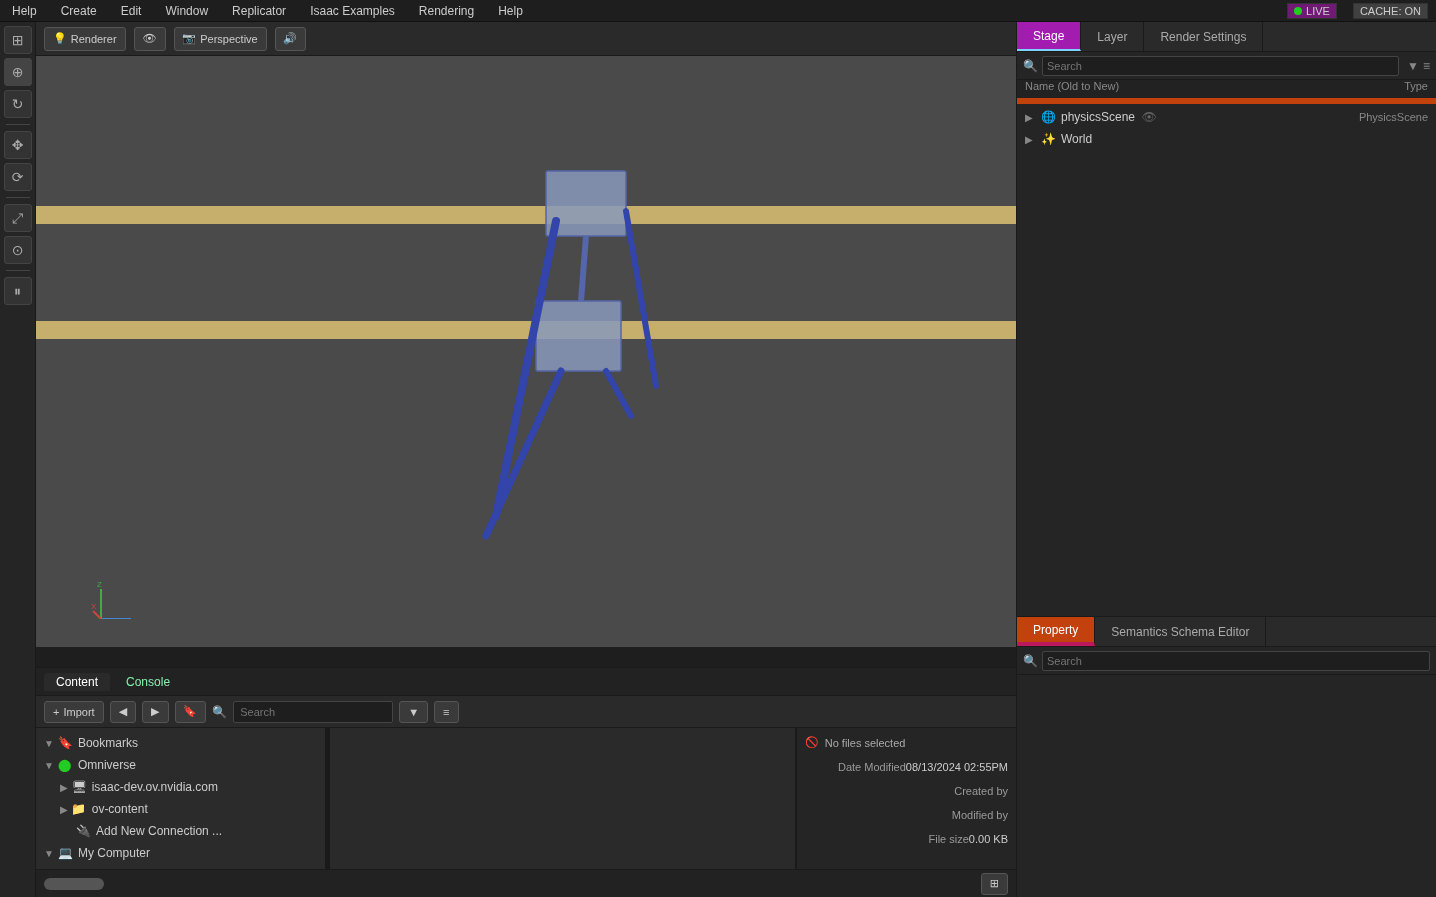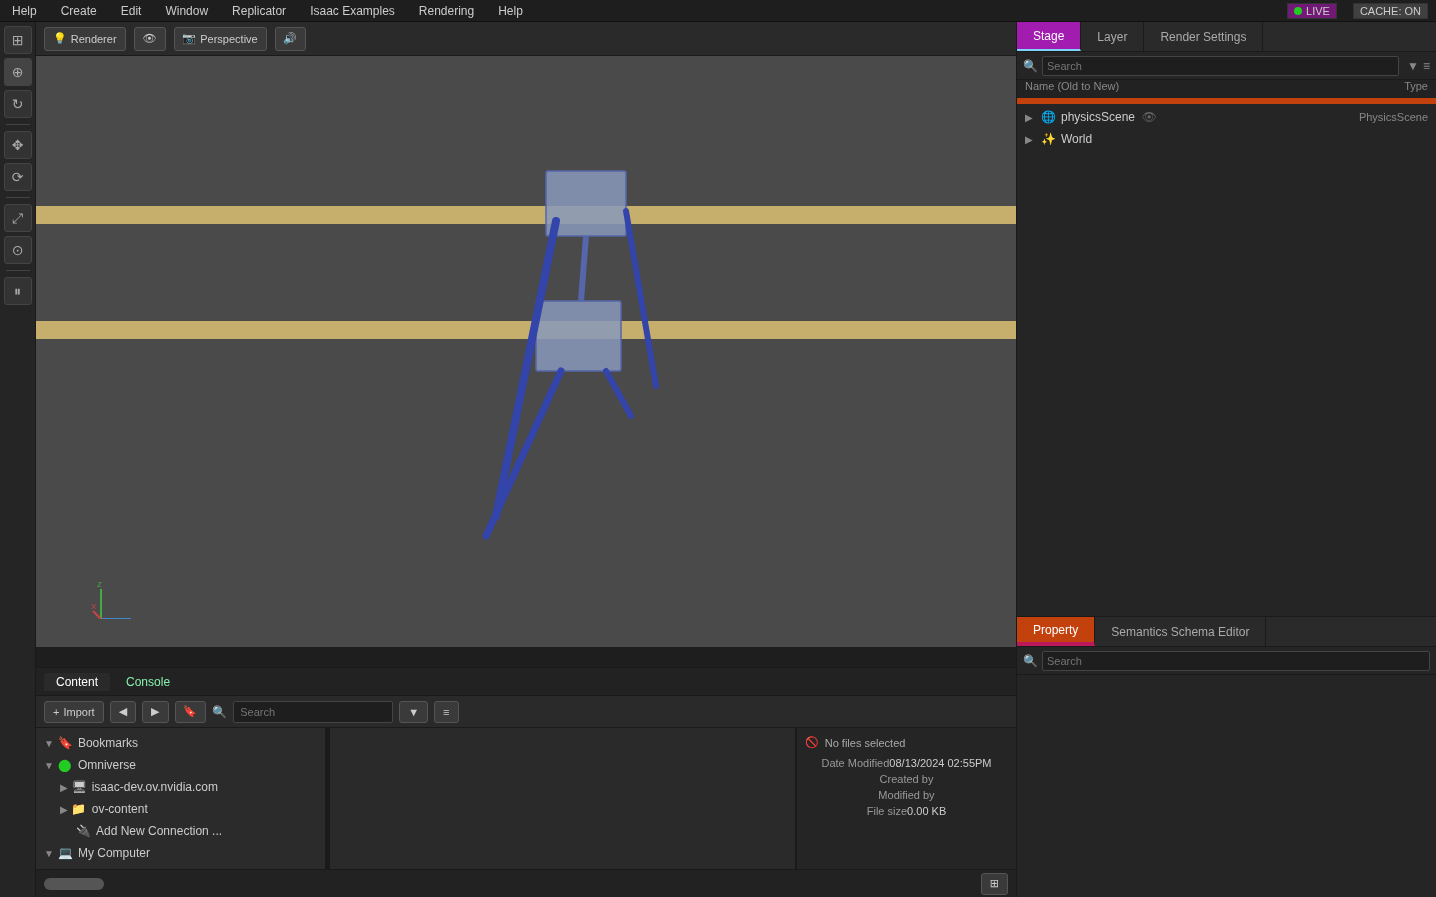--- a/index.html
+++ b/index.html
@@ -74,21 +74,21 @@
     #content-search { width: 160px; height: 22px; background: #1e1e1e; border: 1px solid #444; border-radius: 2px; color: #ccc; font-size: 11px; padding: 0 6px; }
 
     #content-body { flex: 1; display: flex; overflow: hidden; }
     #content-tree { width: 290px; border-right: 1px solid #1a1a1a; overflow-y: auto; padding: 4px 0; }
     .ctree-item { height: 22px; display: flex; align-items: center; padding: 0 4px; cursor: pointer; gap: 4px; }
     .ctree-item .indent { display: inline-block; }
     .ctree-item .ci-icon { font-size: 12px; width: 16px; }
     #content-main { flex: 1; background: #2a2a2a; display: flex; align-items: center; justify-content: center; position: relative; }
     #content-info { width: 220px; border-left: 1px solid #1a1a1a; background: #252525; padding: 8px; font-size: 11px; }
     .info-header { display: flex; align-items: center; gap: 6px; margin-bottom: 8px; font-size: 11px; color: #aaa; }
-    .info-row { display: flex; justify-content: center; margin-bottom: 4px; color: #999; font-size: 11px; }
+    .info-row { display: flex; justify-content: flex-end; margin-bottom: 4px; color: #999; font-size: 11px; margin-top: 12px; }
     .info-val { color: #ccc; }
 
     #content-statusbar { height: 28px; background: #222; display: flex; align-items: center; padding: 0 8px; border-top: 1px solid #1a1a1a; gap: 8px; flex-shrink: 0; }
     .scrollbar-thumb { height: 12px; background: #555; border-radius: 6px; width: 60px; }
 
     
     ::-webkit-scrollbar { width: 6px; height: 6px; }
     ::-webkit-scrollbar-track { background: #222; }
     ::-webkit-scrollbar-thumb { background: #555; border-radius: 3px; }
 

